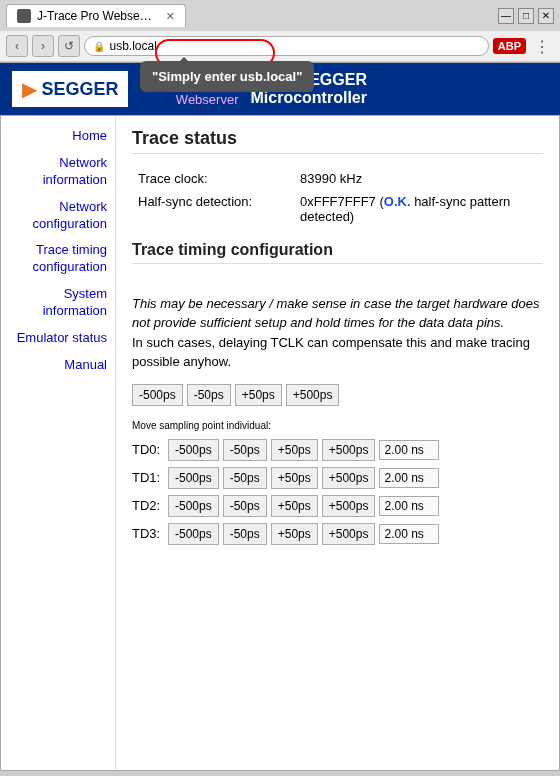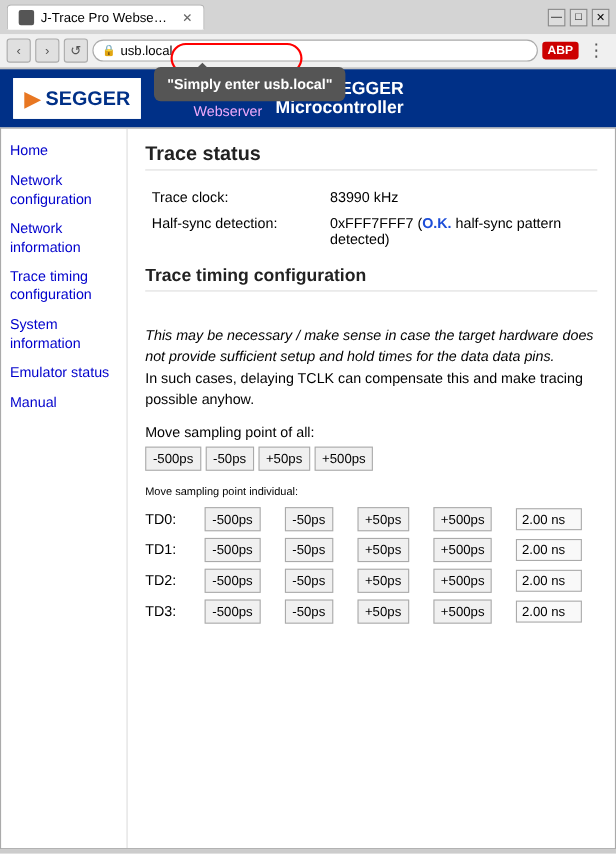--- a/index.html
+++ b/index.html
@@ -31,21 +31,21 @@
     .logo-text { font-size: 18px; font-weight: bold; color: #003087; }
     .logo-arrow { color: #e87722; font-size: 20px; margin-right: 4px; }
     .header-title { color: white; font-size: 18px; font-weight: bold; flex: 1; }
     .header-subtitle { color: #f0abfc; font-size: 13px; text-align: right; }
     .header-right { text-align: right; color: white; font-size: 16px; font-weight: bold; }
 
     
     .main-wrapper { display: flex; background: white; border: 1px solid #aaa; margin: 0; height: calc(776px - 120px); overflow-y: auto; }
 
     
-    .sidebar { width: 115px; padding: 12px 8px; flex-shrink: 0; border-right: 1px solid #ddd; }
+    .sidebar { width: 115px; padding: 12px 8px; flex-shrink: 0; border-right: 1px solid #ddd; text-align: right; }
     .sidebar a { display: block; color: #00c; text-decoration: none; margin-bottom: 10px; font-size: 13px; line-height: 1.3; }
 
     
     .content { flex: 1; padding: 12px 16px; overflow-y: auto; }
     .section-title { font-size: 18px; font-weight: bold; color: #222; border-bottom: 1px solid #ddd; padding-bottom: 4px; margin-bottom: 12px; }
 
     .info-table { width: 100%; margin-bottom: 12px; }
     .info-table tr td { padding: 3px 4px; vertical-align: top; }
     .info-table tr td:first-child { width: 160px; font-size: 13px; }
     .ok-green { color: #1d4ed8; font-weight: bold; }
@@ -54,21 +54,21 @@
     .subsection-title { font-size: 16px; font-weight: bold; color: #222; border-bottom: 1px solid #ddd; padding-bottom: 4px; margin-bottom: 10px; margin-top: 4px; }
 
     .config-desc { font-size: 13px; line-height: 1.5; margin-bottom: 12px; }
     .config-desc .italic { font-style: italic; }
 
     .sampling-label { font-size: 13px; margin-bottom: 6px; }
     .btn-group { display: flex; gap: 4px; margin-bottom: 14px; }
     .ps-btn { background: #f0f0f0; border: 1px solid #aaa; padding: 3px 6px; font-size: 12px; cursor: pointer; }
 
     .individual-label { font-size: 10px; margin-bottom: 8px; }
-    .td-row { display: flex; align-items: center; gap: 22px; margin-bottom: 6px; }
+    .td-row { display: flex; align-items: center; gap: 4px; margin-bottom: 6px; }
     .td-label { width: 32px; font-size: 13px; font-weight: normal; }
     .td-input { width: 60px; border: 1px solid #aaa; padding: 2px 4px; font-size: 12px; background: #f9f9f9; }
   </style>
 </head>
 <body>
 
 <div class="browser-chrome">
 
   <div class="title-bar">
     <div class="tab">
@@ -110,22 +110,22 @@
   <div class="header-right">
     <div>SEGGER</div>
     <div>Microcontroller</div>
   </div>
 </div>
 
 <div class="main-wrapper">
 
   <div class="sidebar">
     <a href="#">Home</a>
+    <a href="#">Network information</a>
     <a href="#">Network configuration</a>
-    <a href="#">Network information</a>
     <a href="#">Trace timing configuration</a>
     <a href="#">System information</a>
     <a href="#">Emulator status</a>
     <a href="#">Manual</a>
   </div>
 
   <div class="content">
 
     <div class="section-title">Trace status</div>
     <table class="info-table">
@@ -143,21 +143,20 @@
     </tbody>
       </table>
 
     <div class="subsection-title">Trace timing configuration</div>
     <div class="config-desc">
       <br>
       <span class="italic">This may be necessary / make sense in case the target hardware does not provide sufficient setup and hold times for the data data pins.</span><br>
       <span>In such cases, delaying TCLK can compensate this and make tracing possible anyhow.</span>
     </div>
 
-    <div class="sampling-label">Move sampling point of all:</div>
     <div class="btn-group">
       <button class="ps-btn">-500ps</button>
       <button class="ps-btn">-50ps</button>
       <button class="ps-btn">+50ps</button>
       <button class="ps-btn">+500ps</button>
     </div>
 
     <div class="individual-label">Move sampling point individual:</div>
 
     <div class="td-row">

